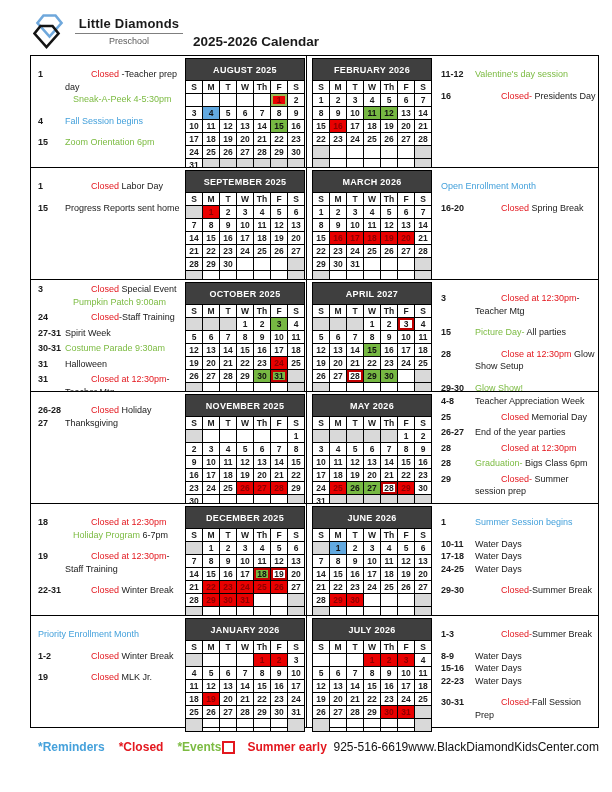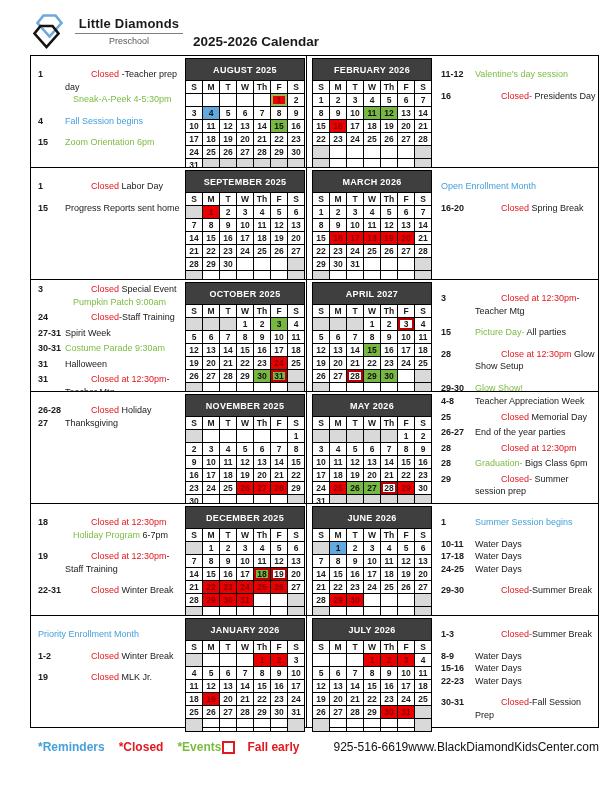--- a/index.html
+++ b/index.html
@@ -1171,19 +1171,19 @@
       </div>
     </div>
   </div>
 
 <div class="footer">
   <div class="legend">
     <span class="leg-rem">*Reminders</span>
     <span class="leg-closed">*Closed</span>
     <span class="leg-events">*Events</span>
     <span class="close-early-box"></span>
-    <span class="leg-early">Fall early</span>
+    <span class="leg-early">Summer early</span>
   </div>
   <div class="contact">
     <span>925-516-6619</span>
     <span>www.BlackDiamondKidsCenter.com</span>
   </div>
 </div>
 
 </body></html>

